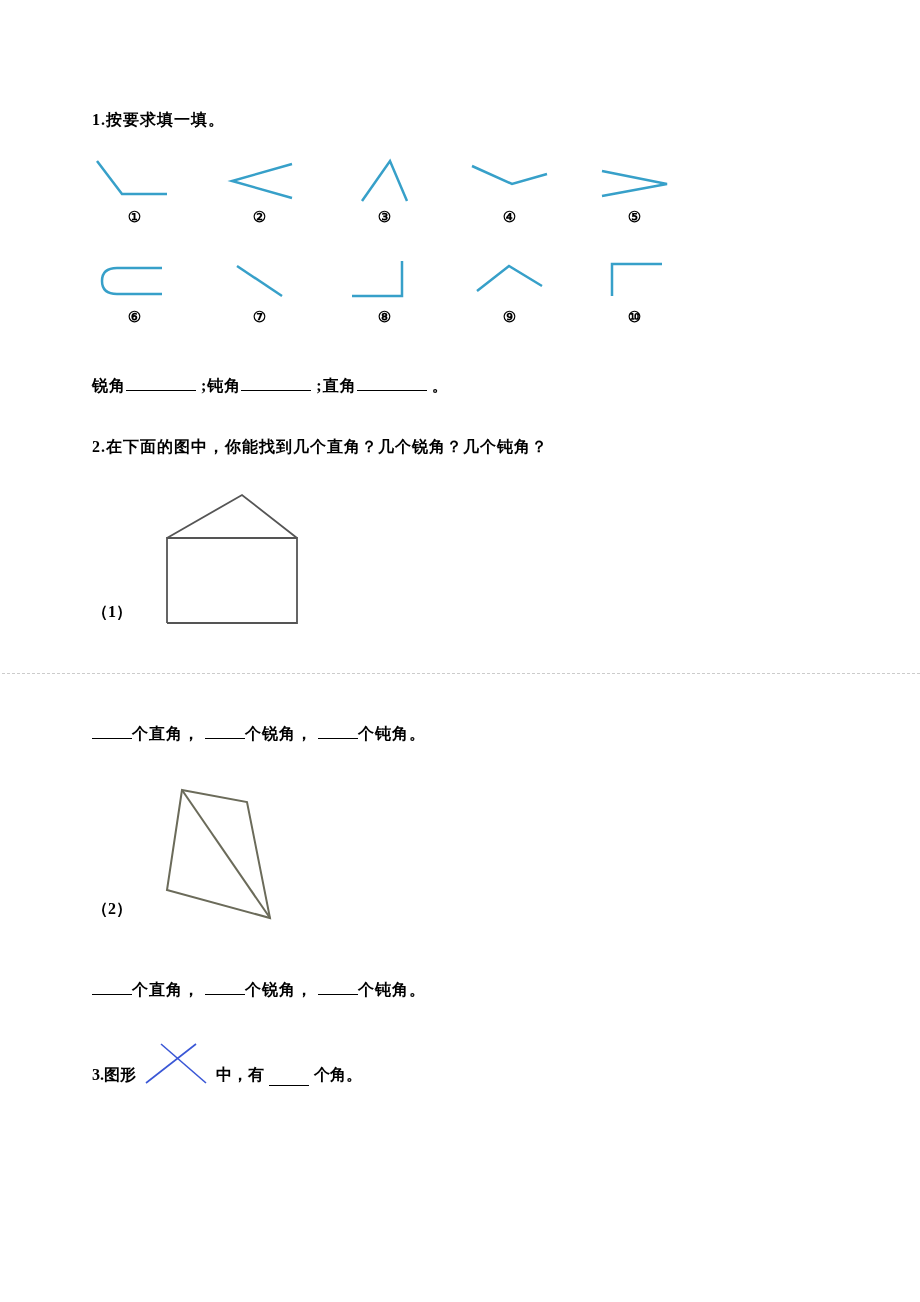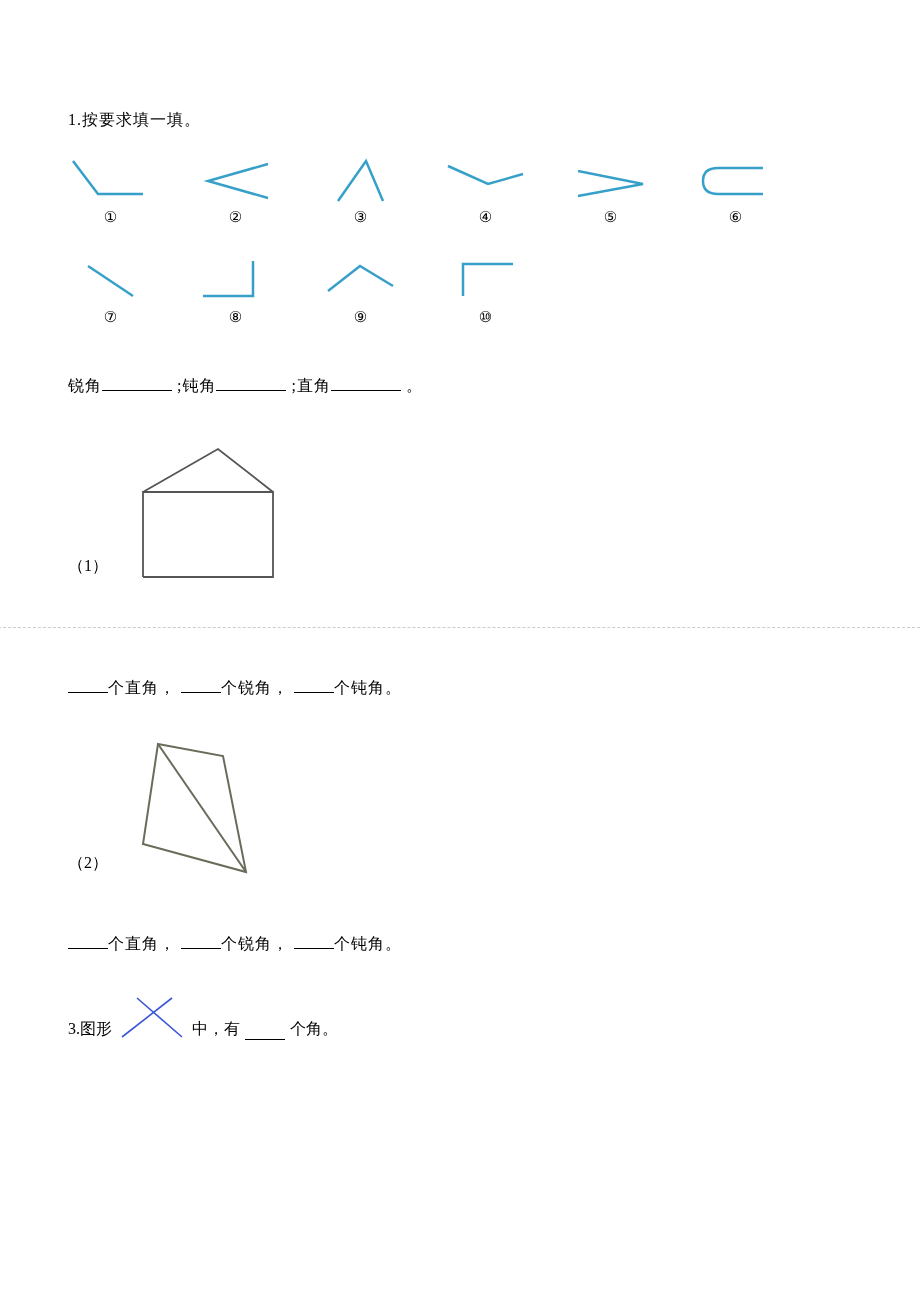--- a/index.html
+++ b/index.html
@@ -5,21 +5,22 @@
   body {
     font-family: "SimSun", "宋体", serif;
     font-size: 16px;
     color: #000;
     background: #fff;
     margin: 0;
     padding: 0;
     width: 920px;
   }
   .page {
-    padding: 110px 140px 60px 68px;
+    padding: 110px 140px 60px 92px;
+    font-weight: bold;
   }
   .question {
     margin-bottom: 40px;
   }
   .q-text {
     margin-bottom: 25px;
     letter-spacing: 1px;
   }
   .angle-grid {
     display: flex;
@@ -153,20 +154,21 @@
 
     <div class="fill-line">
       <span>锐角</span><span class="blank"></span>
       <span>;钝角</span><span class="blank"></span>
       <span>;直角</span><span class="blank"></span>
       <span>。</span>
     </div>
   </div>
 
   <div class="question">
+    <div class="q-text">2.在下面的图中，你能找到几个直角？几个锐角？几个钝角？</div>
 
     <div class="sub-q">
       <div class="sub-label">（1）</div>
       <svg class="shape-svg" width="160" height="150" viewBox="0 0 160 150">
         <polyline points="15,140 15,55 145,55 145,140 15,140" fill="none" stroke="#555" stroke-width="1.8"></polyline>
         <polyline points="15,55 90,12 145,55" fill="none" stroke="#555" stroke-width="1.8"></polyline>
       </svg>
     </div>
   </div>
 

